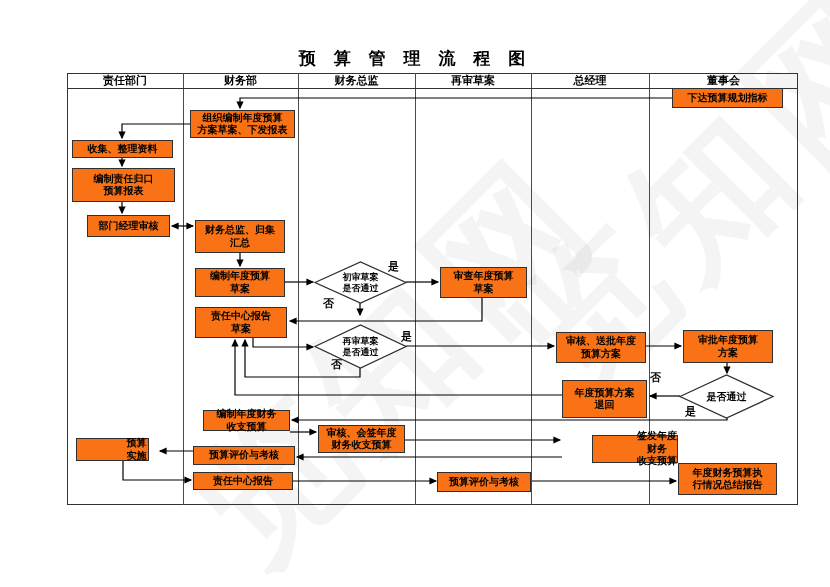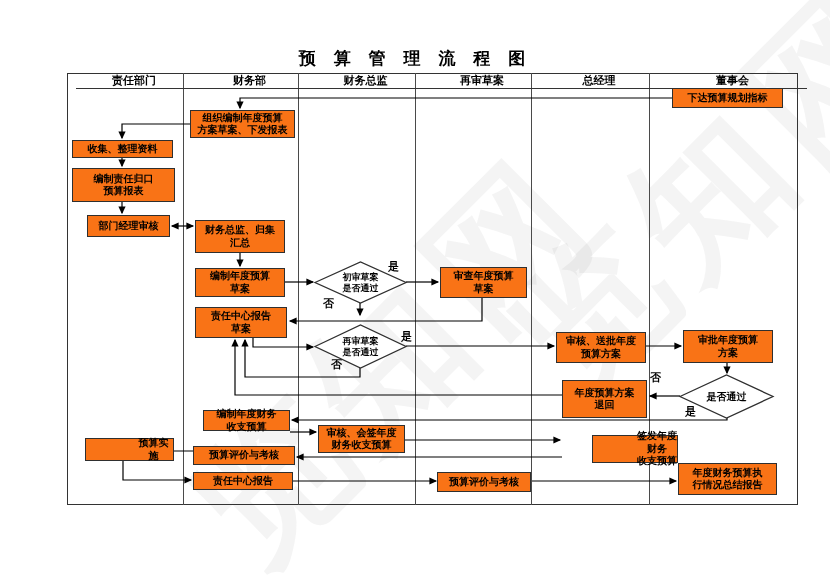--- a/index.html
+++ b/index.html
@@ -6,21 +6,21 @@
   .stage{position:relative;width:830px;height:587px;background:#fff;overflow:hidden;
          font-family:"DejaVu Sans","Liberation Sans",sans-serif;color:#000;}
   .title{position:absolute;top:47px;left:0;width:830px;text-align:center;
          font-size:17px;font-weight:bold;letter-spacing:6px;}
   .wm{position:absolute;font-size:150px;font-weight:bold;color:rgba(110,110,110,0.08);
       transform:rotate(-45deg);letter-spacing:14px;pointer-events:none;white-space:nowrap;}
   #wm1{left:150px;top:260px;}
   #wm2{left:470px;top:90px;}
   .frame{position:absolute;left:67px;top:73px;width:731px;height:432px;
          border:1.5px solid #333;box-sizing:border-box;}
-  .hrow{position:absolute;left:76px;top:73px;width:731px;height:16px;display:flex;
+  .hrow{position:absolute;left:67px;top:73px;width:731px;height:16px;display:flex;
         border-bottom:1.4px solid #333;box-sizing:border-box;}
   .hcell{display:flex;align-items:center;justify-content:center;
          font-weight:bold;font-size:11px;box-sizing:border-box;}
   .vsep{position:absolute;top:73px;height:432px;width:1px;background:#4a4a4a;}
   #v1{left:183px;} #v2{left:298px;} #v3{left:415px;} #v4{left:531px;} #v5{left:649px;}
   svg.links{position:absolute;left:0;top:0;pointer-events:none;}
   .node{position:absolute;border:1.3px solid #2f2f2f;background:#f97316;box-sizing:border-box;
         display:flex;align-items:center;justify-content:center;text-align:center;
         font-weight:bold;font-size:10px;line-height:1.25;white-space:pre-line;}
   .dtext{position:absolute;display:flex;align-items:center;justify-content:center;
@@ -36,21 +36,21 @@
   #n-bzcaoan{left:195px;top:268px;width:90px;height:29px;}
   #n-shencha{left:440px;top:267px;width:87px;height:31px;}
   #n-tiaozheng{left:195px;top:307px;width:92px;height:31px;}
   #n-songpi{left:556px;top:332px;width:90px;height:31px;}
   #n-shenpi{left:683px;top:330px;width:90px;height:33px;}
   #n-tuihui{left:562px;top:380px;width:85px;height:38px;}
   #n-bzshouzhi{left:203px;top:410px;width:87px;height:21px;}
   #n-huiqian{left:318px;top:425px;width:87px;height:28px;}
   #n-qianfa{left:592px;top:435px;width:86px;height:28px;padding-left:44px;}
   #n-feiyong{left:193px;top:446px;width:102px;height:19px;}
-  #n-shishi{left:85px;top:438px;width:89px;height:23px;padding-left:48px;}
+  #n-shishi{left:76px;top:438px;width:73px;height:23px;padding-left:48px;}
   #n-zeren{left:193px;top:472px;width:100px;height:18px;}
   #n-pingjia{left:437px;top:472px;width:94px;height:20px;}
   #n-zongjie{left:678px;top:463px;width:99px;height:32px;}
   
   #t-chushen{left:315px;top:263px;width:91px;height:40px;}
   #t-zaishen{left:315px;top:326px;width:91px;height:41px;}
   #t-tongguo{left:680px;top:375px;width:93px;height:43px;font-size:10px;}
   
   #l-yes1{left:388px;top:259px;}
   #l-no1{left:323px;top:296px;}

